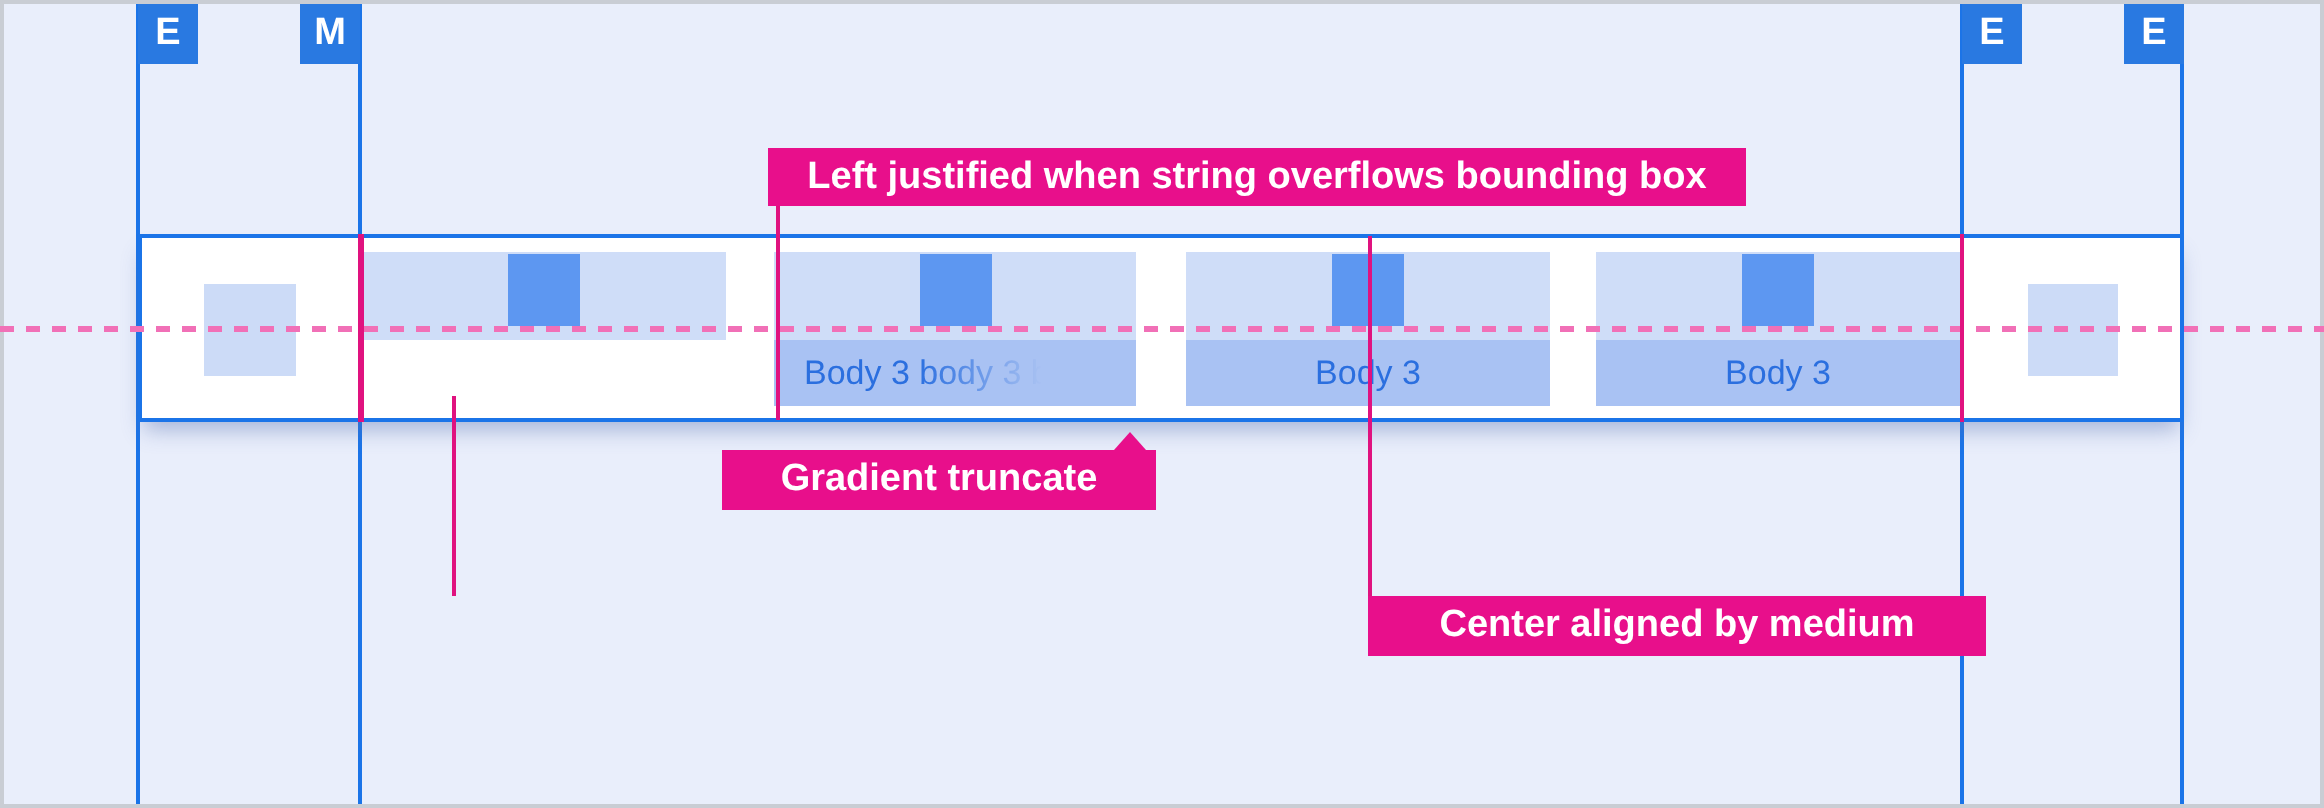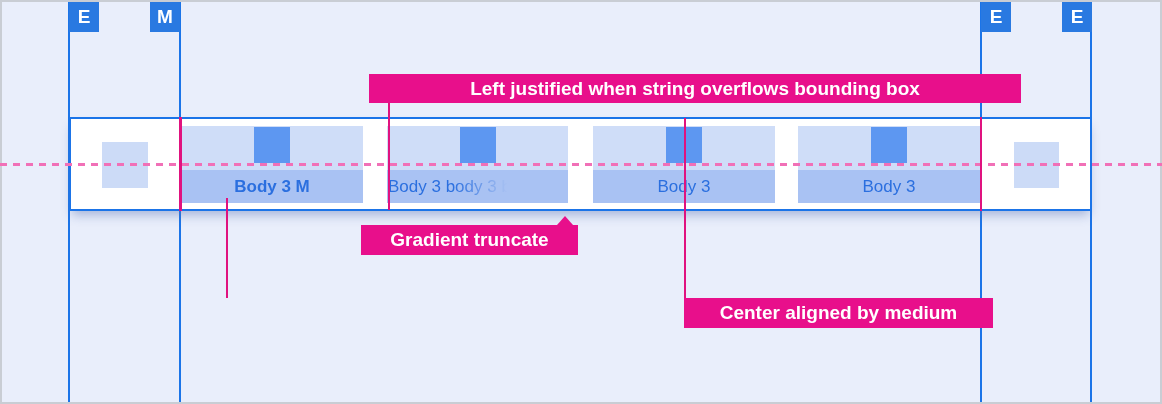--- a/index.html
+++ b/index.html
@@ -40,21 +40,21 @@
   .tab-bottom{
     position:absolute;left:0;right:0;top:44px;height:33px;
     background:var(--tab-block,#a9c2f3);
     display:flex;align-items:center;justify-content:center;
     font-size:17px;color:var(--tab-text,#2b6fdf);
   }
   .tab-bottom.left-align{justify-content:flex-start;}
   .tab-label{white-space:nowrap;overflow:hidden;display:block;}
   .tab-1 .tab-label{font-weight:bold;}
   .tab-2 .tab-label{
-    padding-left:1px;
+    padding-left:15px;
     -webkit-mask-image:linear-gradient(90deg,#000 52%,rgba(0,0,0,0) 97%);
     mask-image:linear-gradient(90deg,#000 52%,rgba(0,0,0,0) 97%);
   }
   
   .dashline{
     position:absolute;left:0;right:0;top:163px;height:3px;z-index:5;
     background:repeating-linear-gradient(90deg,var(--dash-pink,#f170b7) 0 7px,rgba(0,0,0,0) 7px 13px);
   }
   
   .bar-vline{position:absolute;top:117px;height:94px;width:2.5px;background:var(--magenta-line,#e0127f);z-index:6;}
@@ -64,21 +64,21 @@
   .cn-1{left:388px;top:103px;height:107px;}
   .cn-3{left:226px;top:198px;height:100px;}
   .cn-4{left:684px;top:118px;height:180px;}
   
   .callout{
     position:absolute;height:29px;background:var(--magenta,#e80f8b);
     color:#fff;font-weight:bold;font-size:19px;
     display:flex;align-items:center;justify-content:center;
     white-space:nowrap;z-index:7;
   }
-  .ca-1{left:369px;top:74px;width:652px;}
+  .ca-1{left:384px;top:74px;width:489px;}
   .ca-2{left:361px;top:225px;width:217px;height:30px;}
   .ca-3{left:227px;top:298px;width:411px;height:30px;}
   .ca-4{left:684px;top:298px;width:309px;height:30px;}
   .caret-up{
     position:absolute;top:-9px;left:196px;width:0;height:0;
     border-left:8px solid rgba(0,0,0,0);
     border-right:8px solid rgba(0,0,0,0);
     border-bottom:9px solid var(--magenta,#e80f8b);
   }
 </style>
@@ -97,23 +97,20 @@
   <div class="marker mk-3">E</div>
   <div class="marker mk-4">E</div>
 
   <div class="bar"></div>
   <div class="inner-square sq-left"></div>
   <div class="inner-square sq-right"></div>
 
   <div class="tab tab-1">
     <div class="tab-top">
       <div class="tab-square"></div>
-    </div>
-    <div class="tab-bottom">
-      <span class="tab-label">Body 3 M</span>
     </div>
   </div>
 
   <div class="tab tab-2">
     <div class="tab-top">
       <div class="tab-square"></div>
     </div>
     <div class="tab-bottom left-align">
       <span class="tab-label">Body 3 body 3 b</span>
     </div>

